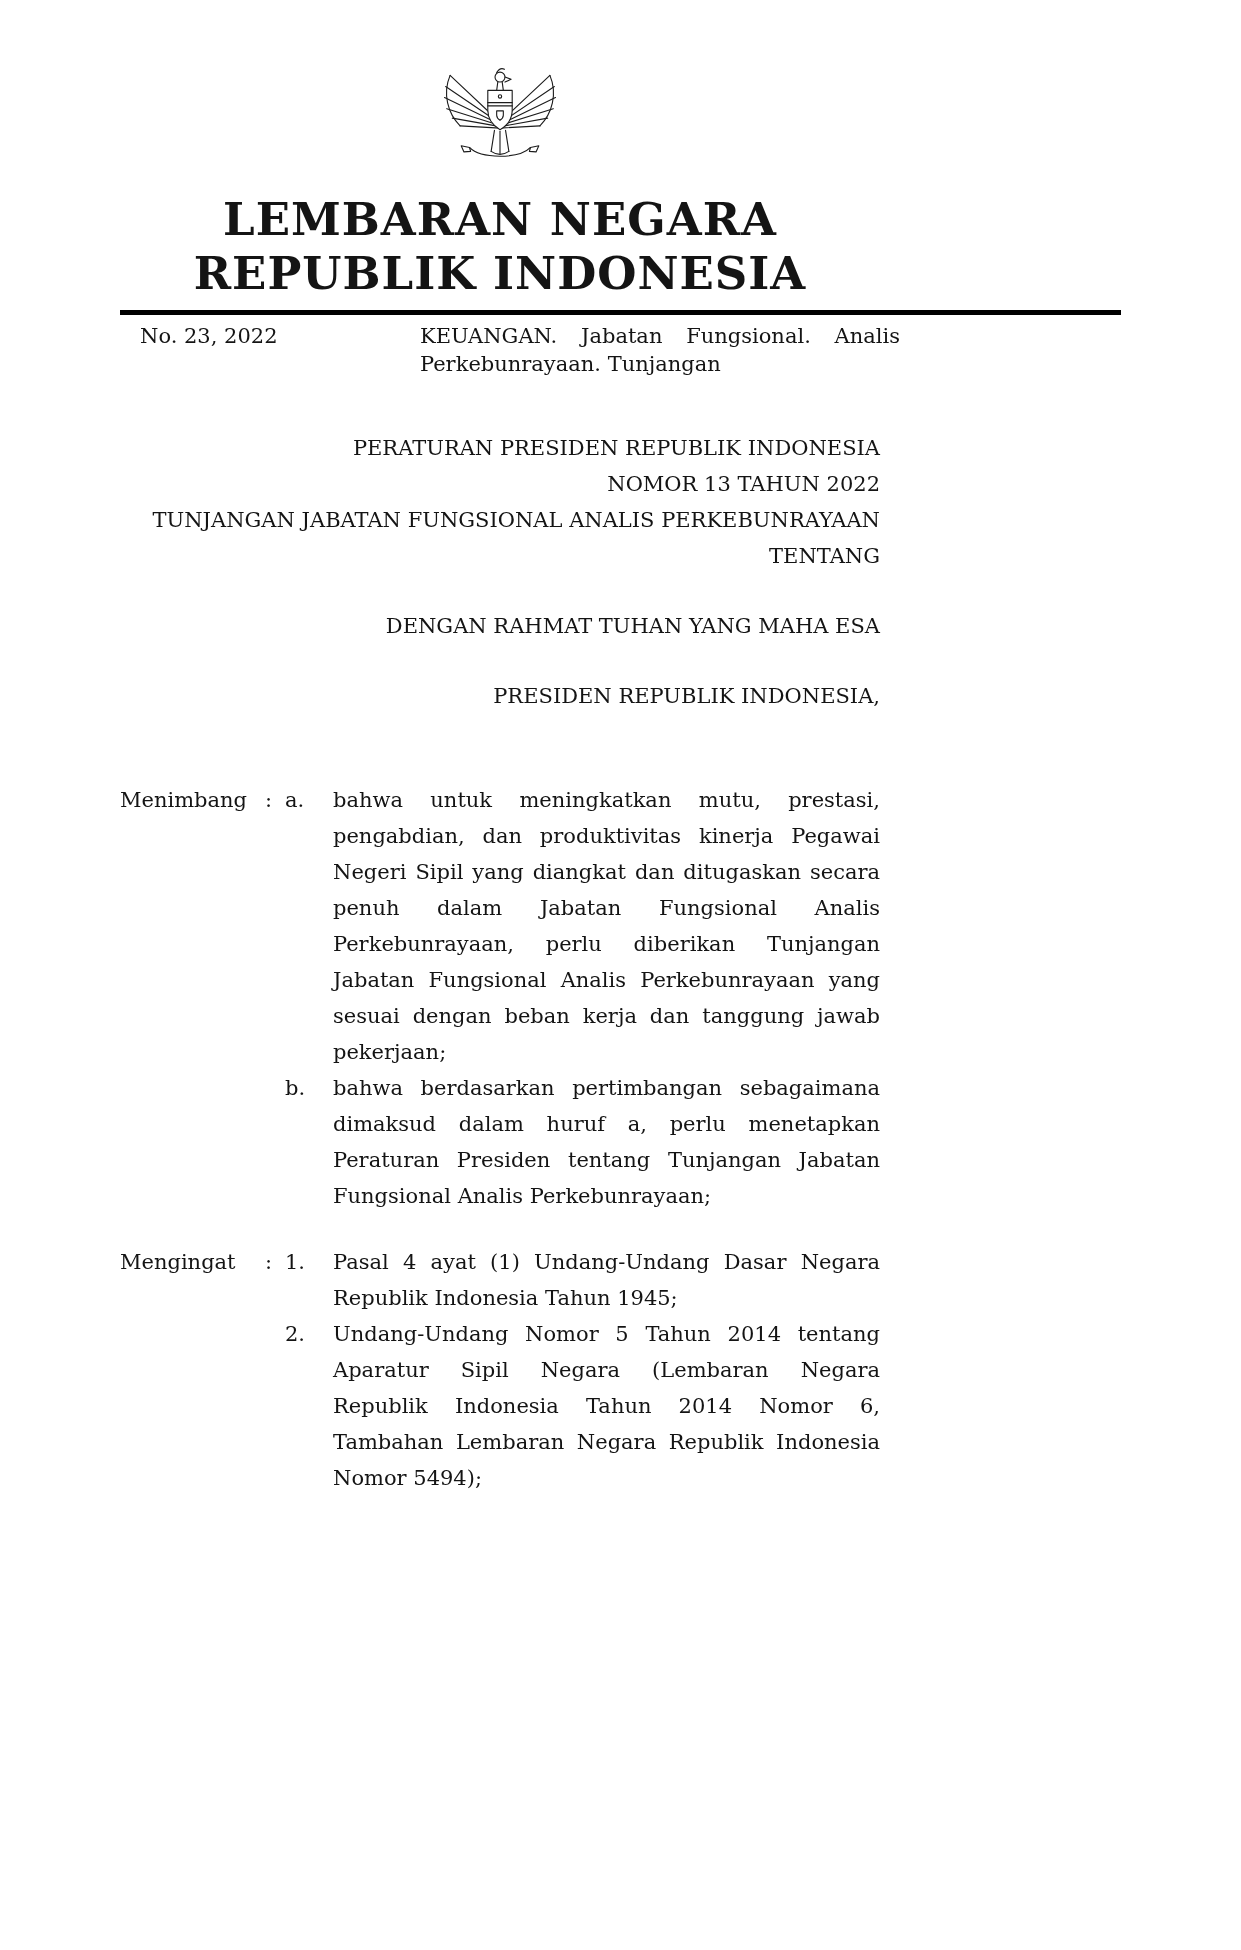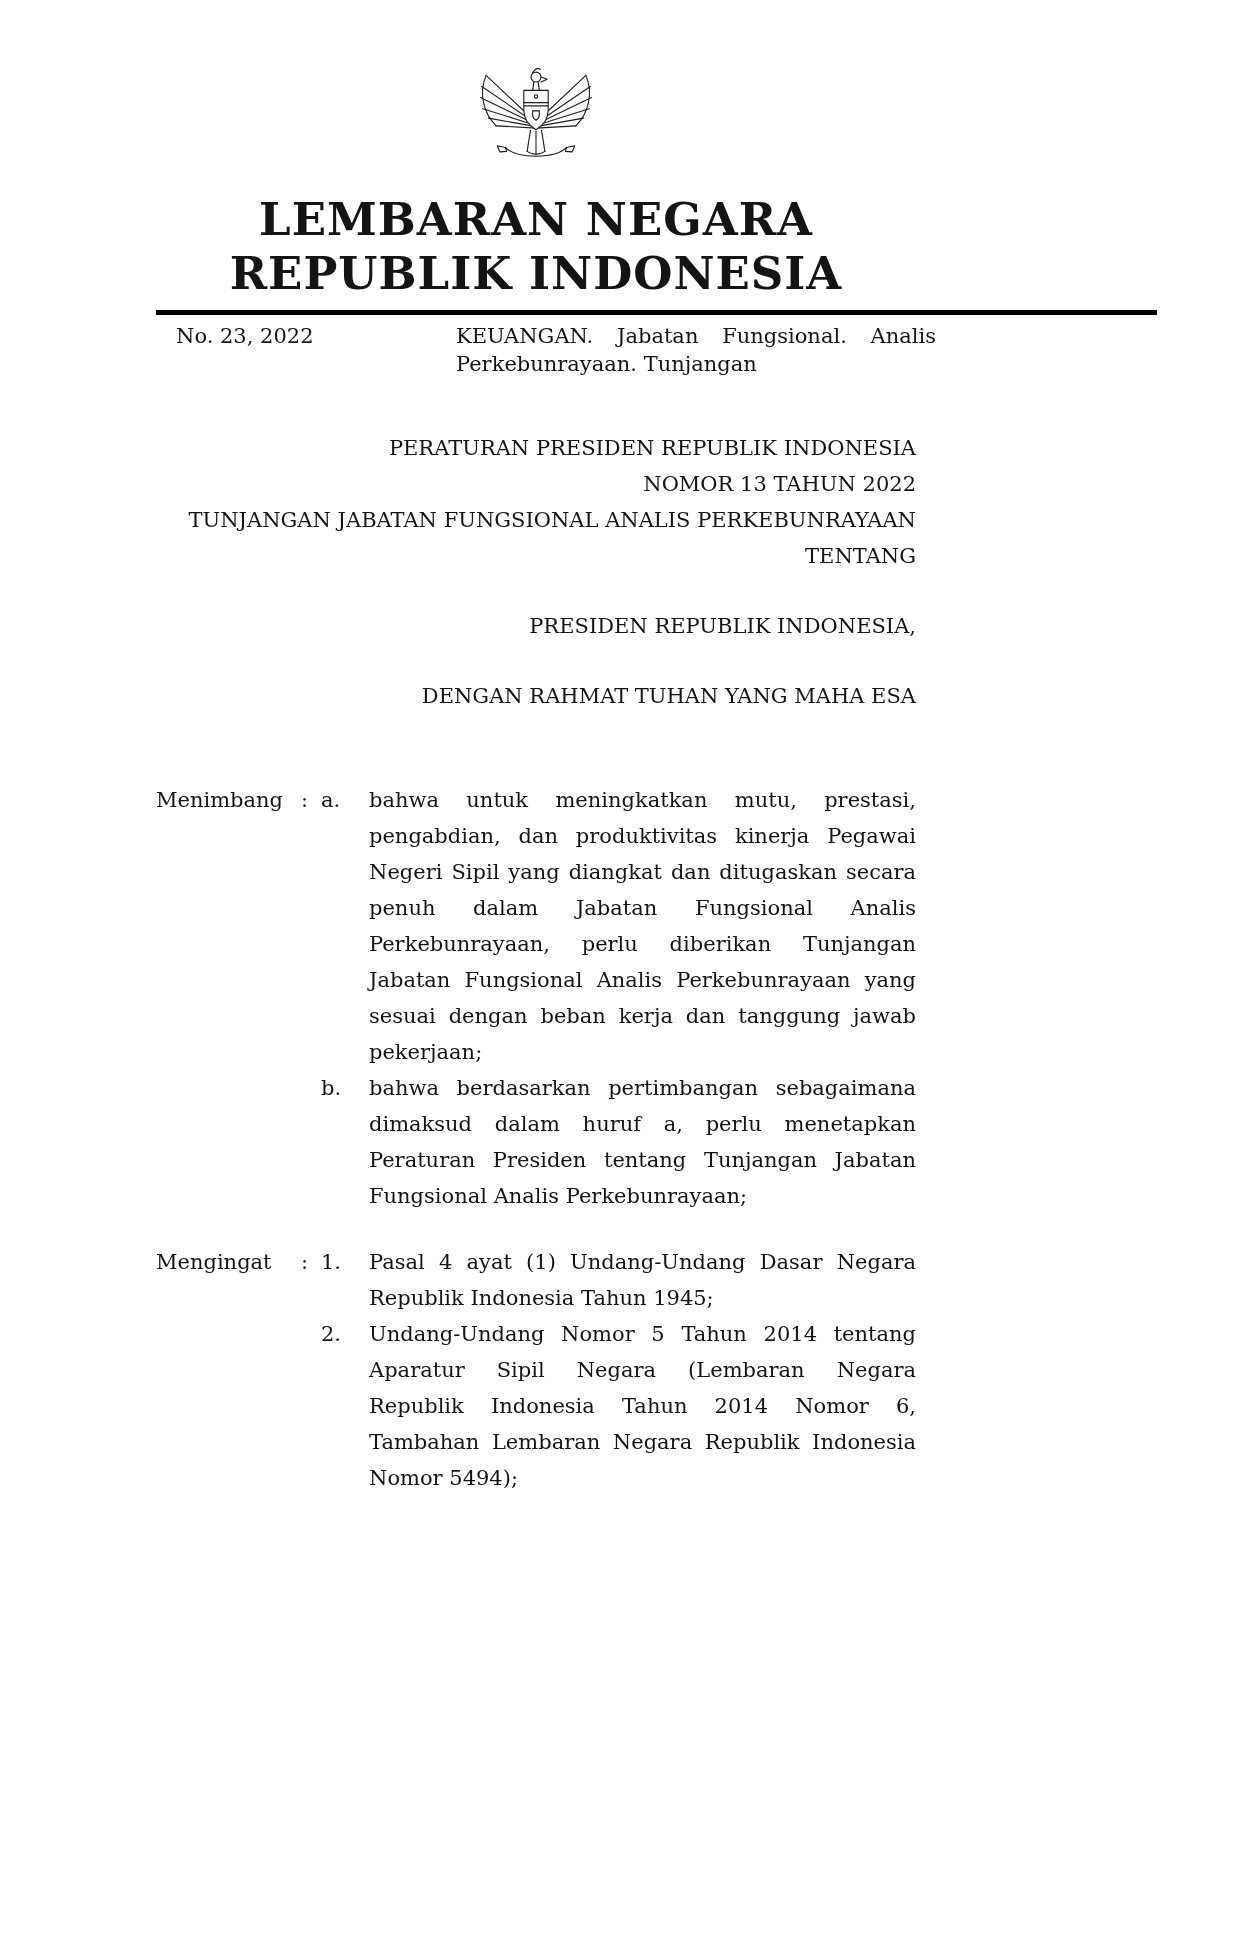--- a/index.html
+++ b/index.html
@@ -5,21 +5,20 @@
   * { margin: 0; padding: 0; box-sizing: border-box; }
   html, body { background: #ffffff; }
   .page {
     position: relative;
     width: 1241px;
     height: 1712px;
     background: #ffffff;
     color: #141414;
     font-family: "DejaVu Serif", "Liberation Serif", serif;
     overflow: hidden;
-    padding-left: 36px;
   }
   .col { width: 760px; margin-left: 120px; }
 
   .emblem { width: 122px; margin: 56px auto 4px auto; }
   .emblem svg { display: block; width: 100%; height: auto; }
 
   .masthead-title {
     text-align: center;
     font-weight: 700;
     font-size: 45px;
@@ -130,22 +129,22 @@
     <div class="meta">
       <div class="issue">No. 23, 2022</div>
       <div class="subject">KEUANGAN. Jabatan Fungsional. Analis Perkebunrayaan. Tunjangan</div>
     </div>
 
     <div class="doc-heading">
       <div>PERATURAN PRESIDEN REPUBLIK INDONESIA</div>
       <div>NOMOR 13 TAHUN 2022</div>
       <div>TUNJANGAN JABATAN FUNGSIONAL ANALIS PERKEBUNRAYAAN</div>
       <div>TENTANG</div>
+      <div class="gap">DENGAN RAHMAT TUHAN YANG MAHA ESA</div>
       <div class="gap">PRESIDEN REPUBLIK INDONESIA,</div>
-      <div class="gap">DENGAN RAHMAT TUHAN YANG MAHA ESA</div>
     </div>
 
     <section class="clauses">
       <div class="clause-row">
         <div>Menimbang</div>
         <div>:</div>
         <div>a.</div>
         <div class="body">bahwa untuk meningkatkan mutu, prestasi, pengabdian, dan produktivitas kinerja Pegawai Negeri Sipil yang diangkat dan ditugaskan secara penuh dalam Jabatan Fungsional Analis Perkebunrayaan, perlu diberikan Tunjangan Jabatan Fungsional Analis Perkebunrayaan yang sesuai dengan beban kerja dan tanggung jawab pekerjaan;</div>
       </div>
       <div class="clause-row">

